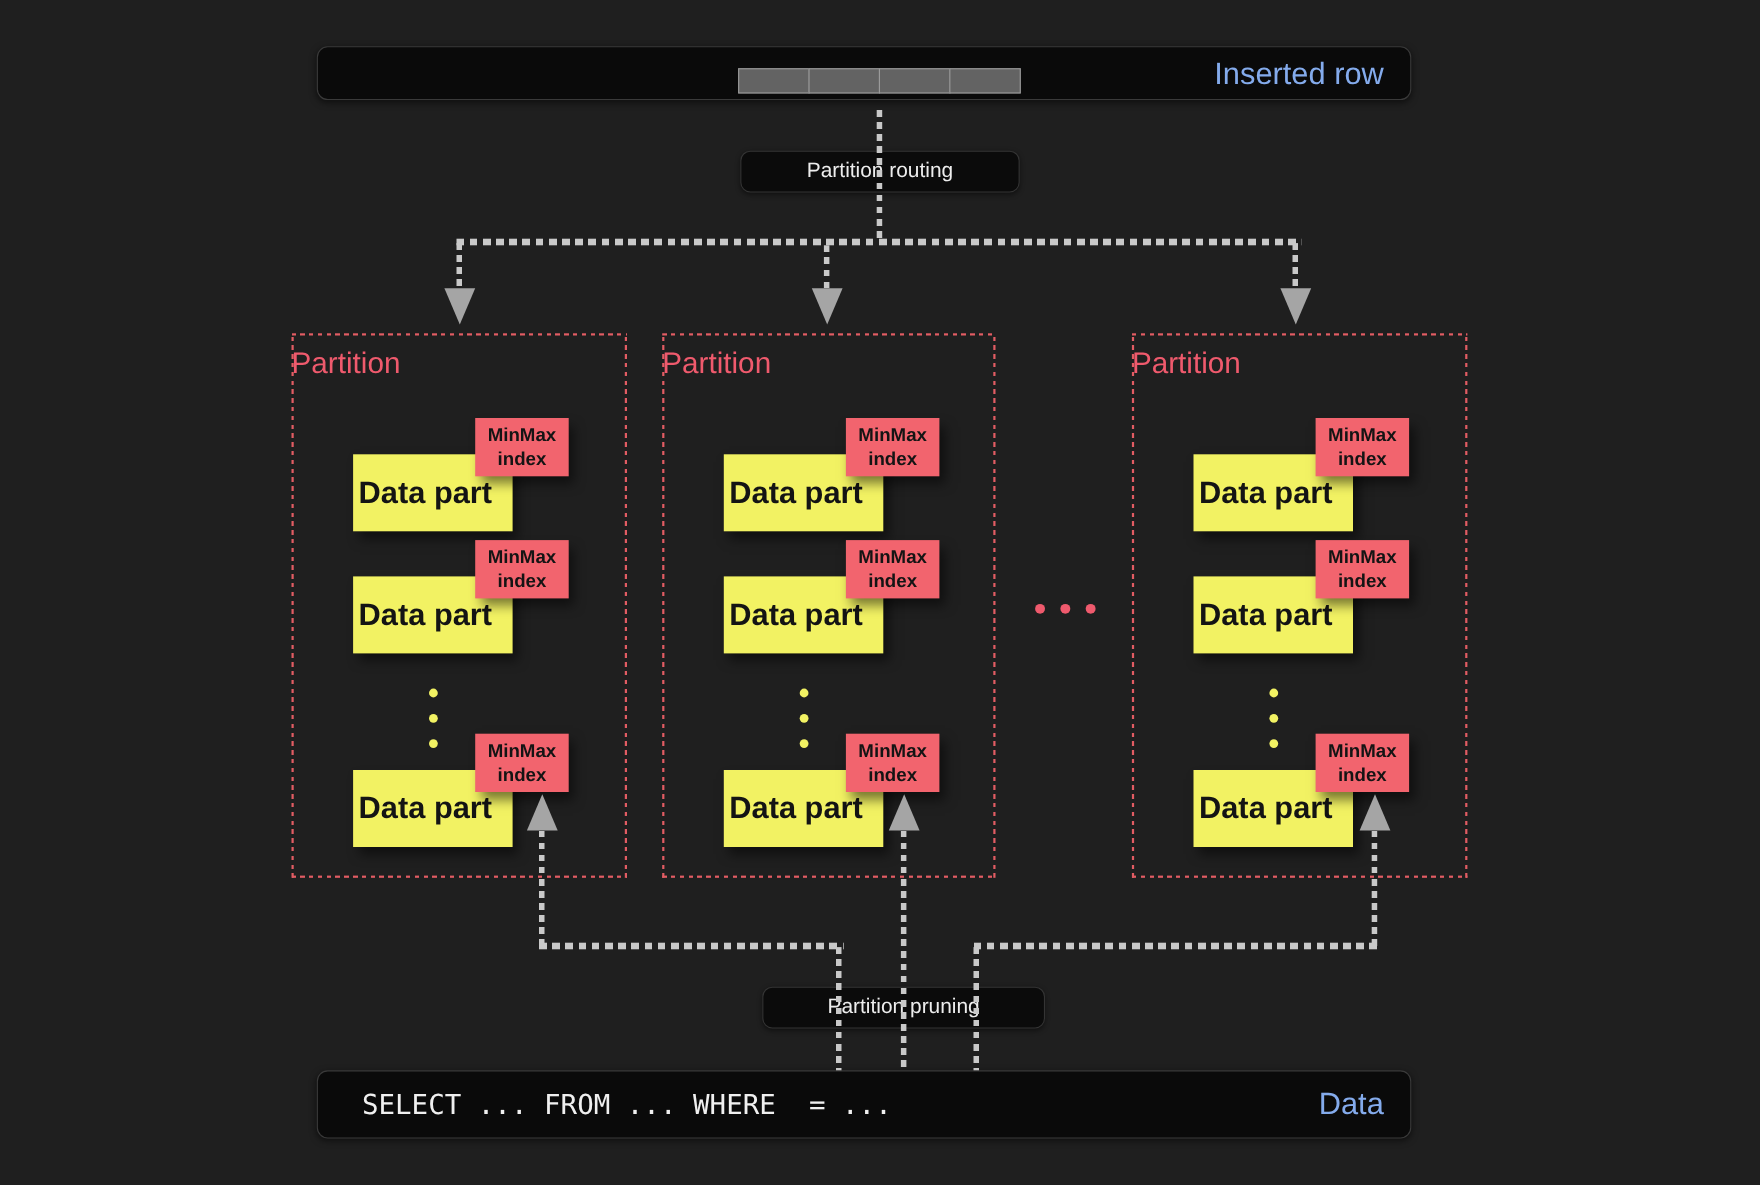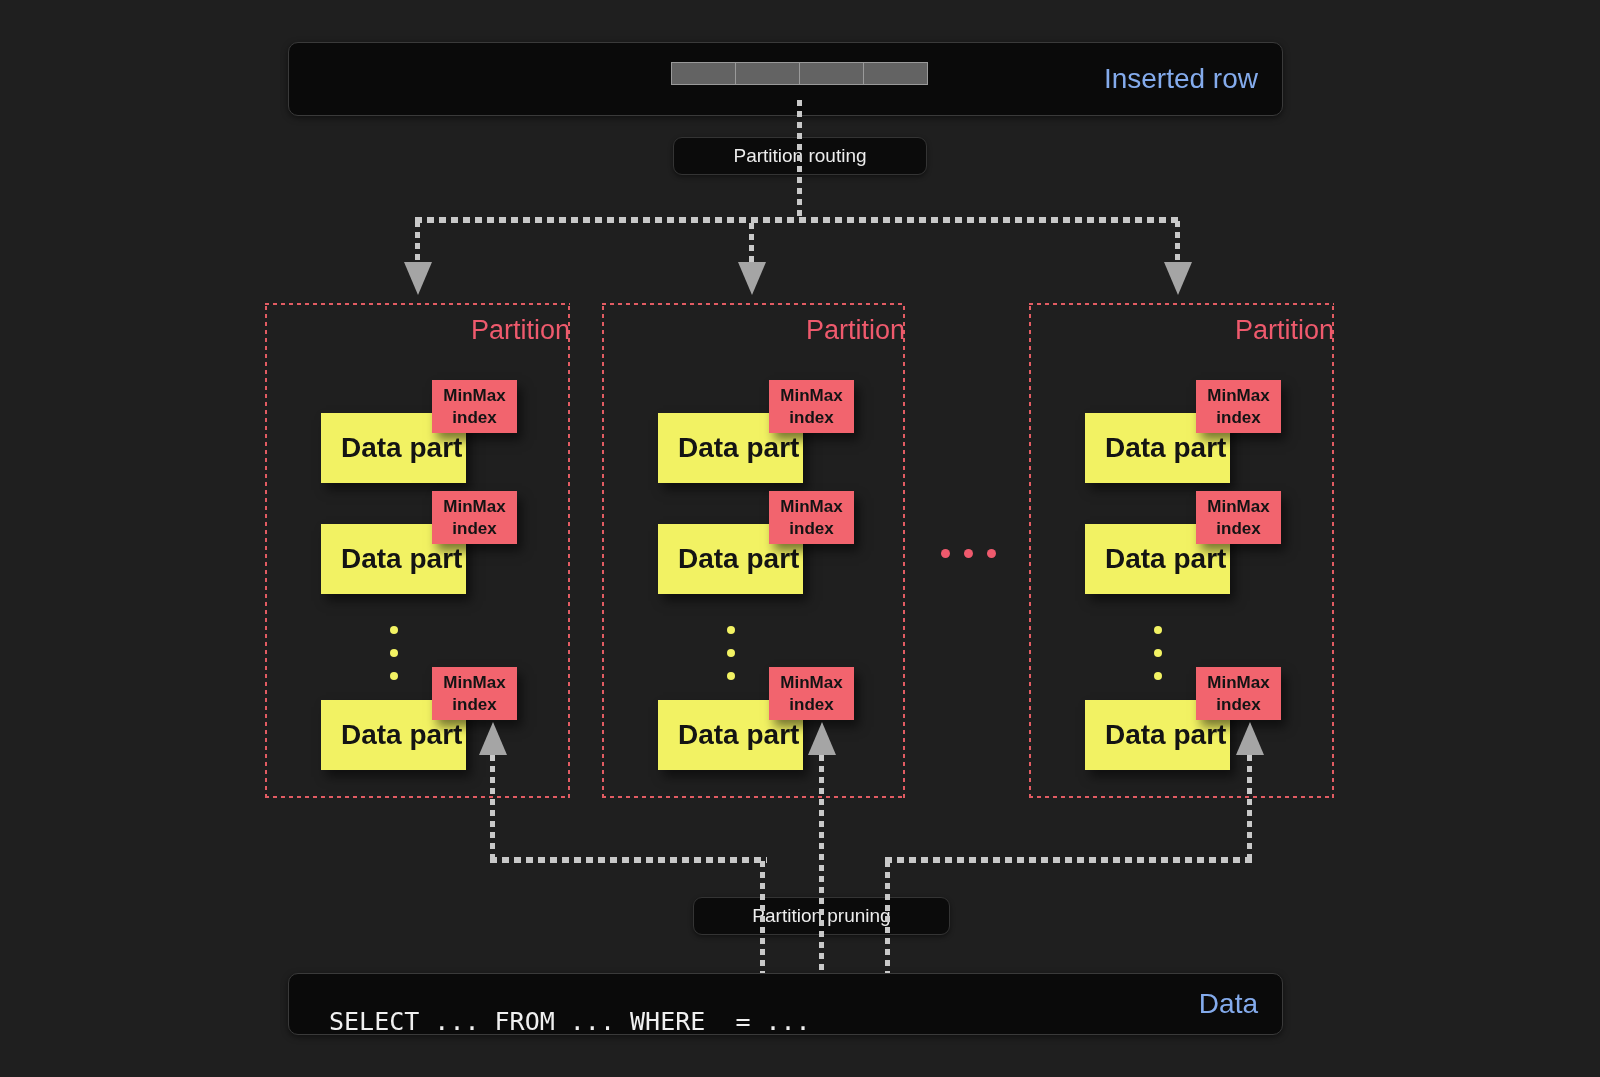--- a/index.html
+++ b/index.html
@@ -10,21 +10,21 @@
     --text_light:#ededed; --border_red:#e25c63;
   }
   *{box-sizing:border-box; margin:0; padding:0;}
   html,body{background:var(--background);}
   body{font-family:"Liberation Sans", sans-serif;}
   #canvas{position:relative; width:1600px; height:1077px; background:var(--background); overflow:hidden;}
 
   .panel{position:absolute; left:288px; width:995px; background:var(--panel_bg);
     border:1px solid var(--panel_border); border-radius:10px;
     box-shadow:0 2px 6px rgba(0,0,0,.5);}
-  #inserted-row-panel{top:42px; height:74px;}
+  #inserted-row-panel{top:42px; height:49px;}
   #query-panel{top:973px; height:62px;}
 
   .panel-label{position:absolute; right:24px; top:0; height:100%; display:flex; align-items:center;
     color:var(--accent_blue); font-size:28px;}
 
   #segment-bar{position:absolute; left:382px; top:19px; display:flex;}
   .segment{width:65px; height:23px; background:var(--segment_fill);
     border:1px solid var(--segment_border); margin-left:-1px;}
   .segment:first-child{margin-left:0;}
 
@@ -47,41 +47,41 @@
 
   .partition{position:absolute; top:303px; height:495px;}
   .partition-border{position:absolute; inset:0;
     background-image:
       repeating-linear-gradient(90deg, var(--border_red) 0 4px, transparent 4px 8px),
       repeating-linear-gradient(90deg, var(--border_red) 0 4px, transparent 4px 8px),
       repeating-linear-gradient(0deg, var(--border_red) 0 4px, transparent 4px 8px),
       repeating-linear-gradient(0deg, var(--border_red) 0 4px, transparent 4px 8px);
     background-size:100% 2px,100% 2px,2px 100%,2px 100%;
     background-position:0 0,0 100%,0 0,100% 0; background-repeat:no-repeat;}
-  .partition-title{position:absolute; top:12px; width:100%; text-align:right;
+  .partition-title{position:absolute; top:12px; width:100%; text-align:left;
     color:var(--accent_red); font-size:27px;}
 
   .part-group{position:absolute; left:56px; width:230px; height:103px;font-weight:bold;}
   .minmax{position:absolute; left:111px; top:0; width:85px; height:53px; background:var(--minmax_bg);
     color:#141414; font-size:17px; line-height:1.25; text-align:center;
     display:flex; align-items:center; justify-content:center; z-index:3;
     box-shadow:5px 7px 10px rgba(0,0,0,.5);}
   .minmax span{display:block; width:70px;}
   .data-part{position:absolute; left:0; top:33px; width:145px; height:70px; background:var(--data_part_bg);
-    color:#141414; font-size:28px; display:flex; align-items:center; padding-left:20px; z-index:2;
+    color:#141414; font-size:28px; display:flex; align-items:center; padding-left:5px; z-index:2;
     box-shadow:5px 7px 10px rgba(0,0,0,.5);}
   .group-1{top:77px;} .group-2{top:188px;} .group-3{top:364px;}
 
   .vdots{position:absolute; left:125px; top:323px; display:flex; flex-direction:column; gap:15px;}
   .vdots i{width:8px; height:8px; border-radius:50%; background:var(--data_part_bg);}
   #ellipsis-red{position:absolute; left:941px; top:549px; display:flex; gap:14px;}
   #ellipsis-red i{width:9px; height:9px; border-radius:50%; background:var(--accent_red);}
 
   #query-code{position:absolute; left:40px; top:0; height:100%; display:flex; align-items:center;
-    font-family:"DejaVu Sans Mono","Liberation Mono",monospace; font-size:25px; color:#f0f0f0; white-space:pre;margin-top:17px;}
+    font-family:"DejaVu Sans Mono","Liberation Mono",monospace; font-size:25px; color:#f0f0f0; white-space:pre;}
   #query-code .key{color:var(--code_red);}
 </style>
 </head>
 <body>
 
 <div id="canvas">
 
   <div class="panel" id="inserted-row-panel">
     <div id="segment-bar">
         <div class="segment"></div>

